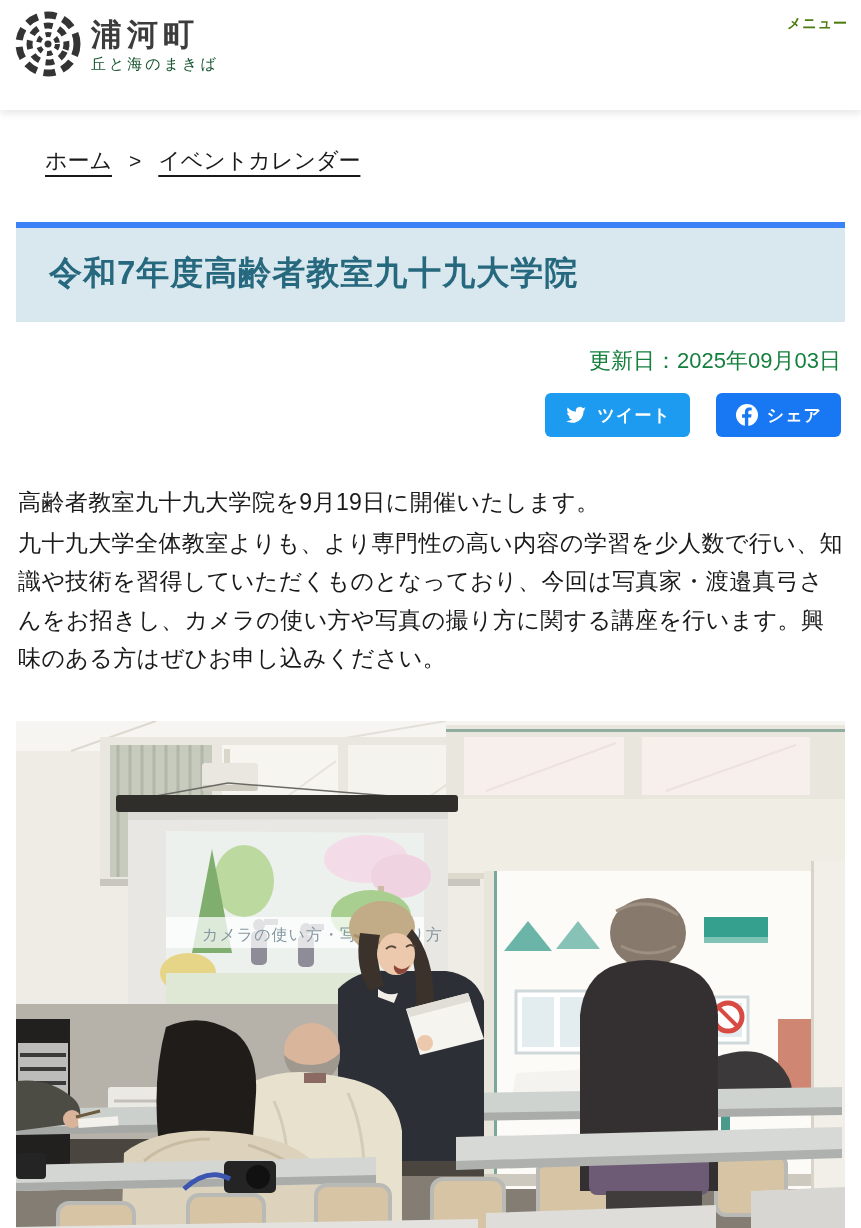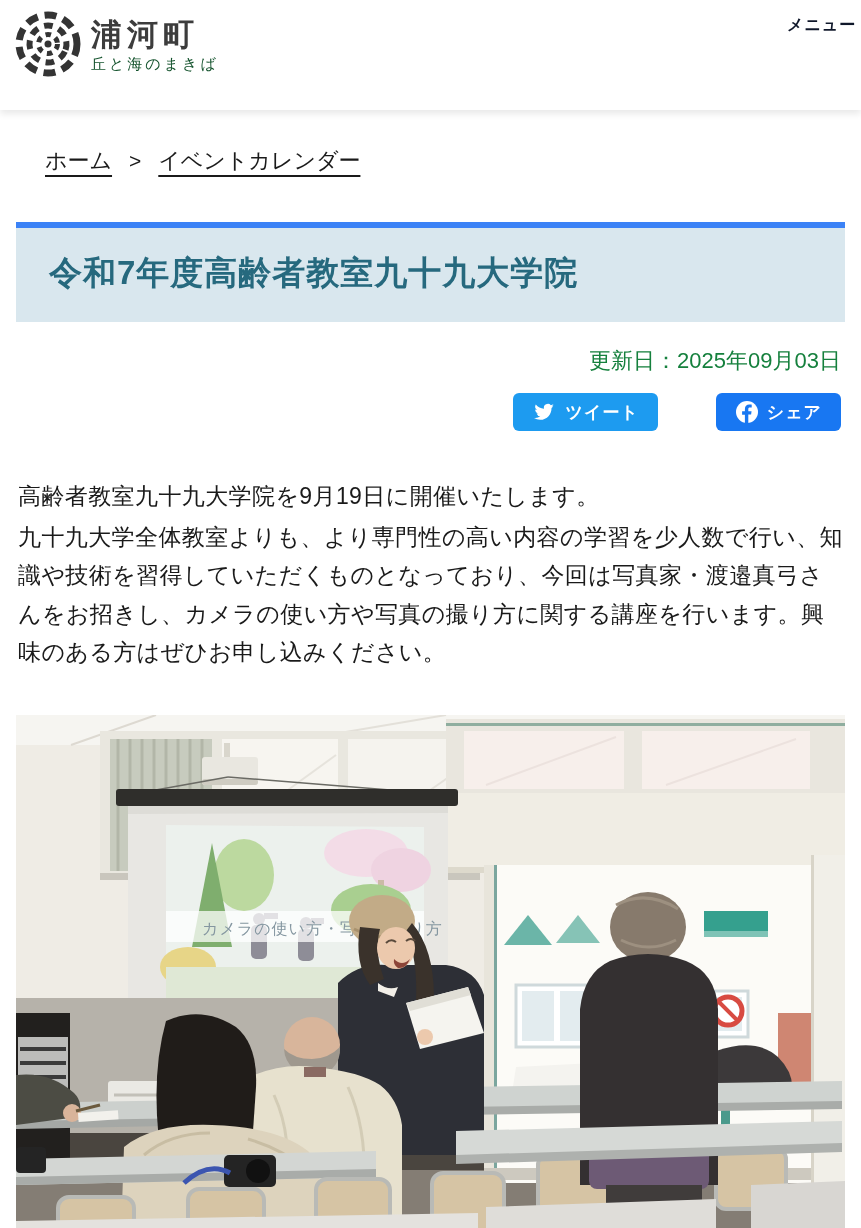--- a/index.html
+++ b/index.html
@@ -20,21 +20,21 @@
   }
   .logo-text .tagline {
     font-size:15px; color:#14532d; letter-spacing:3px; margin-top:3px;
   }
   .menu-btn {
     position:absolute; right:16px; top:8px; width:58px; background:none; border:none; cursor:pointer;
   }
   .menu-btn .bar { width:58px; height:8px; background:#2a6b7e; }
   .menu-btn .bar + .bar { margin-top:9px; }
   .menu-btn .menu-label {
-    display:block; margin-top:7px; font-size:16px; font-weight:bold; color:#0f172a; letter-spacing:1px; white-space:nowrap;
+    display:block; margin-top:7px; font-size:14px; font-weight:bold; color:#4d7c0f; letter-spacing:1px; white-space:nowrap;
   }
   
   .breadcrumb {
     margin:36px 16px 0 45px; font-size:22px; display:flex; align-items:center; gap:17px;
   }
   .breadcrumb a {
     color:#1a1a1a; text-decoration:underline; text-underline-offset:7px; text-decoration-thickness:2px; cursor:pointer;
   }
   .breadcrumb .sep { color:#1a1a1a; font-size:21px; }
   
@@ -42,23 +42,23 @@
     margin:46px 16px 0; border-top:6px solid #3b82f6; background:#d9e7ee;
     padding:23px 16px 26px 33px;
   }
   .page-title-block h1 {
     font-size:33px; font-weight:bold; color:#26697e; letter-spacing:1px;
   }
   
   .meta-row { margin:24px 20px 0 16px; text-align:right; font-size:22px; color:#15803d; }
   .share-row { margin:17px 20px 0 16px; display:flex; justify-content:flex-end; gap:26px; }
   .share-btn {
-    height:38px; border:none; border-radius:6px; color:#fff; display:flex; align-items:center;
+    height:44px; border:none; border-radius:6px; color:#fff; display:flex; align-items:center;
     padding:0 19px; font-size:17px; font-weight:bold; gap:10px; cursor:pointer;
-    font-family:"Liberation Sans","DejaVu Sans",sans-serif; letter-spacing:1px;margin-left:32px;
+    font-family:"Liberation Sans","DejaVu Sans",sans-serif; letter-spacing:1px;
   }
   .share-btn.tweet { background:#1d9bf0; }
   .share-btn.fb { background:#1877f2;gap:8px; }
   
   .article-body {
     margin:46px 16px 0; font-size:23px; line-height:38.5px; color:#1a1a1a; letter-spacing:.4px;
   }
   .article-body p { margin:2px; }
   
   .photo-wrap { margin:43px 16px 0; width:829px; height:551px; overflow:hidden; }

